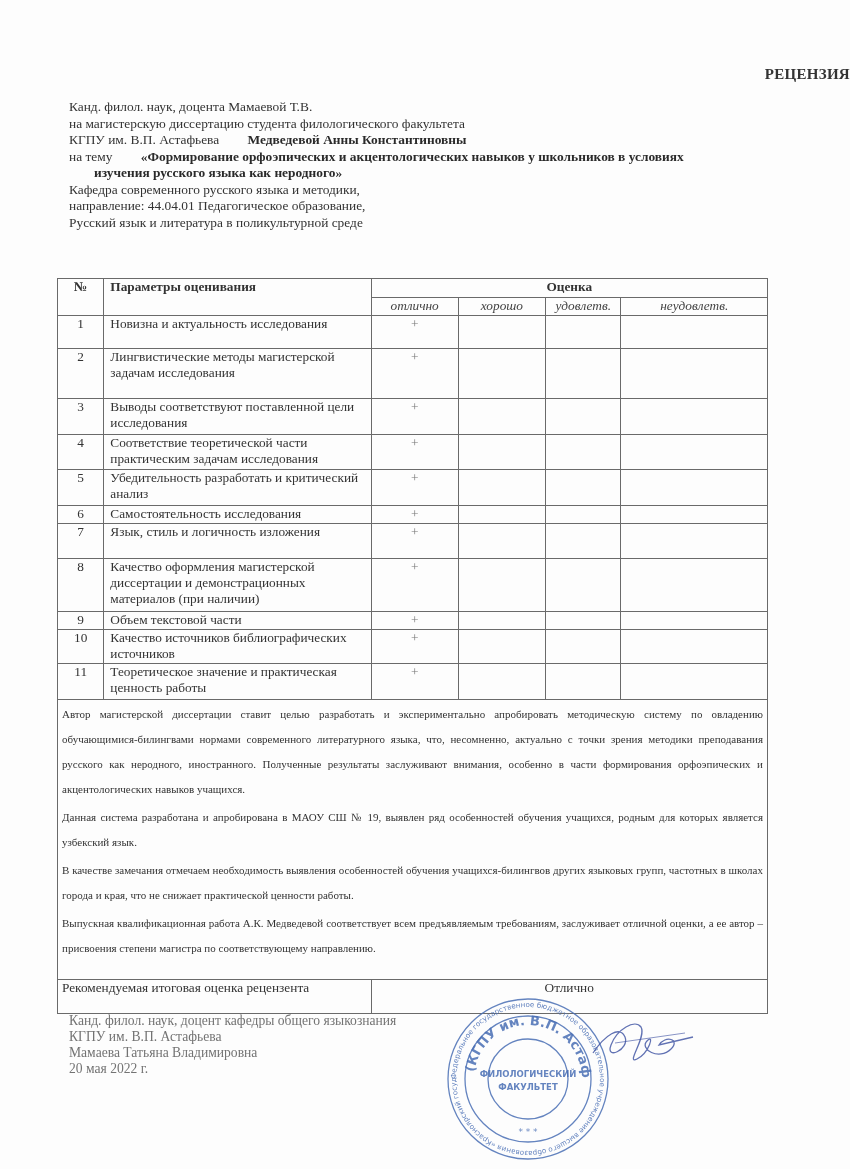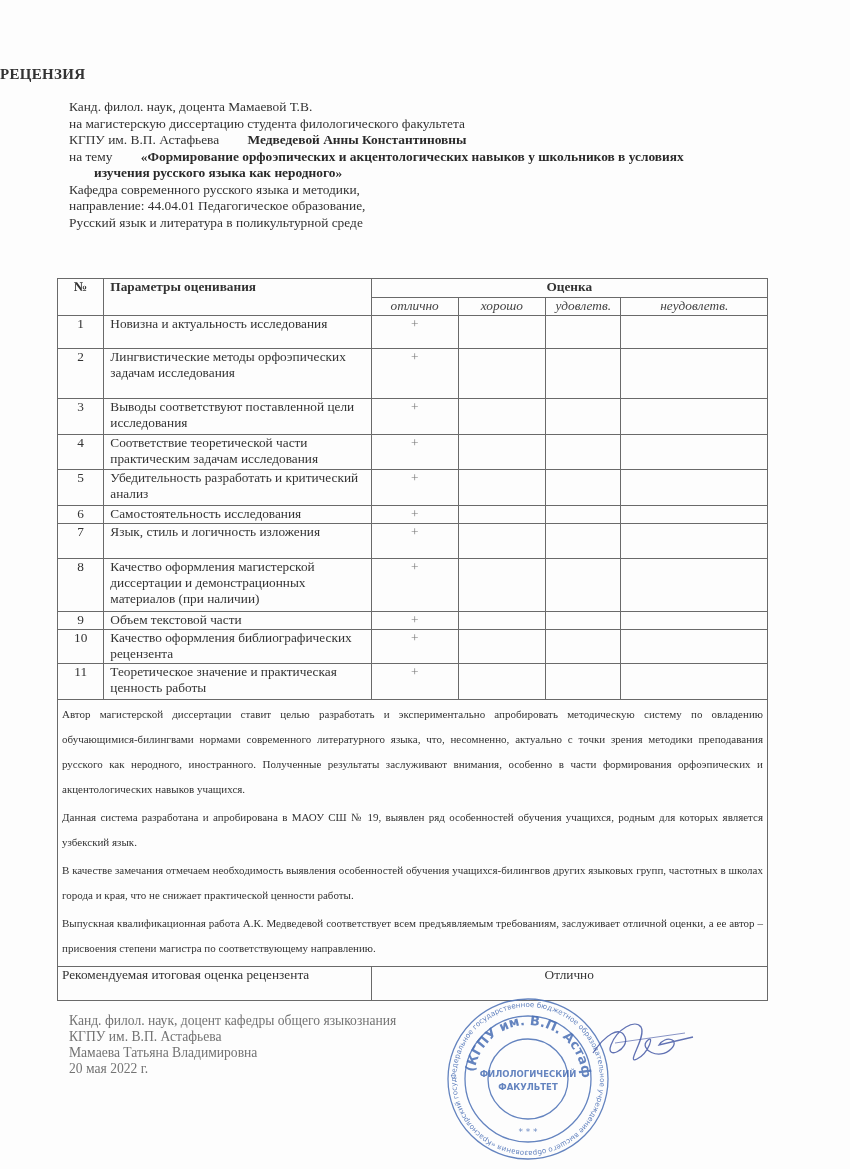--- a/index.html
+++ b/index.html
@@ -3,21 +3,21 @@
 <meta charset="utf-8">
 <style>
   html, body { margin: 0; padding: 0; background: #ffffff; }
   body {
     width: 850px; height: 1169px; position: relative; overflow: hidden;
     font-family: "Liberation Serif", "DejaVu Serif", serif;
     color: #2a2a2a;
   }
   .page { position: absolute; left: 0; top: 0; width: 850px; height: 1169px; background: #fdfdfd; }
   .title {
-    position: absolute; top: 66px; left: 0; width: 850px; text-align: left;
+    position: absolute; top: 66px; left: 0; width: 850px; text-align: right;
     font-weight: bold; font-size: 15px; letter-spacing: 0.3px; color: #333;
   }
   .header-block {
     position: absolute; left: 69px; top: 99px; width: 700px;
     font-size: 13.4px; line-height: 16.5px; color: #333;
   }
   .header-block div { white-space: nowrap; }
   .header-block b { font-weight: bold; color: #2a2a2a; padding-left: 25px; }
 
   table.eval {
@@ -36,21 +36,21 @@
   .c-g3 { width: 70px; }
   .c-g4 { width: 136px; }
   .grade-head { font-style: italic; text-align: center; color: #444; }
   .mark { text-align: center; color: #777; }
   .param-cell { padding-left: 6px !important; margin-top: 8px; }
 
   td.review {
     text-align: justify; font-size: 11px; line-height: 25px; padding: 2px 4px 2px 4px !important;
   }
   td.review p { margin: 0 0 3px 0; text-align: justify; }
-  td.review p:last-child { margin-bottom: 3px; }
+  td.review p:last-child { margin-bottom: 16px; }
   .final-label { text-align: left; font-weight: bold; }
   .final-value { text-align: center; }
 
   .signature-block {
     position: absolute; left: 69px; top: 1013px; font-size: 13.6px; line-height: 16px; color: #737373;
   }
   .stamp { position: absolute; left: 438px; top: 995px; width: 180px; height: 168px; }
   .sign { position: absolute; left: 585px; top: 1015px; width: 110px; height: 60px; }
 </style>
 </head>
@@ -97,21 +97,21 @@
       <tr style="height:33px">
         <td class="c-num">1</td>
         <td class="param-cell">Новизна и актуальность исследования</td>
         <td class="mark">+</td>
         <td class="mark"></td>
         <td class="mark"></td>
         <td class="mark"></td>
       </tr>
       <tr style="height:50px">
         <td class="c-num">2</td>
-        <td class="param-cell">Лингвистические методы орфоэпических задачам исследования</td>
+        <td class="param-cell">Лингвистические методы магистерской задачам исследования</td>
         <td class="mark">+</td>
         <td class="mark"></td>
         <td class="mark"></td>
         <td class="mark"></td>
       </tr>
       <tr style="height:36px">
         <td class="c-num">3</td>
         <td class="param-cell">Выводы соответствуют поставленной цели исследования</td>
         <td class="mark">+</td>
         <td class="mark"></td>
@@ -161,21 +161,21 @@
       <tr style="height:18px">
         <td class="c-num">9</td>
         <td class="param-cell">Объем текстовой части</td>
         <td class="mark">+</td>
         <td class="mark"></td>
         <td class="mark"></td>
         <td class="mark"></td>
       </tr>
       <tr style="height:34px">
         <td class="c-num">10</td>
-        <td class="param-cell">Качество оформления библиографических рецензента</td>
+        <td class="param-cell">Качество источников библиографических источников</td>
         <td class="mark">+</td>
         <td class="mark"></td>
         <td class="mark"></td>
         <td class="mark"></td>
       </tr>
       <tr style="height:36px">
         <td class="c-num">11</td>
         <td class="param-cell">Теоретическое значение и практическая ценность работы</td>
         <td class="mark">+</td>
         <td class="mark"></td>

